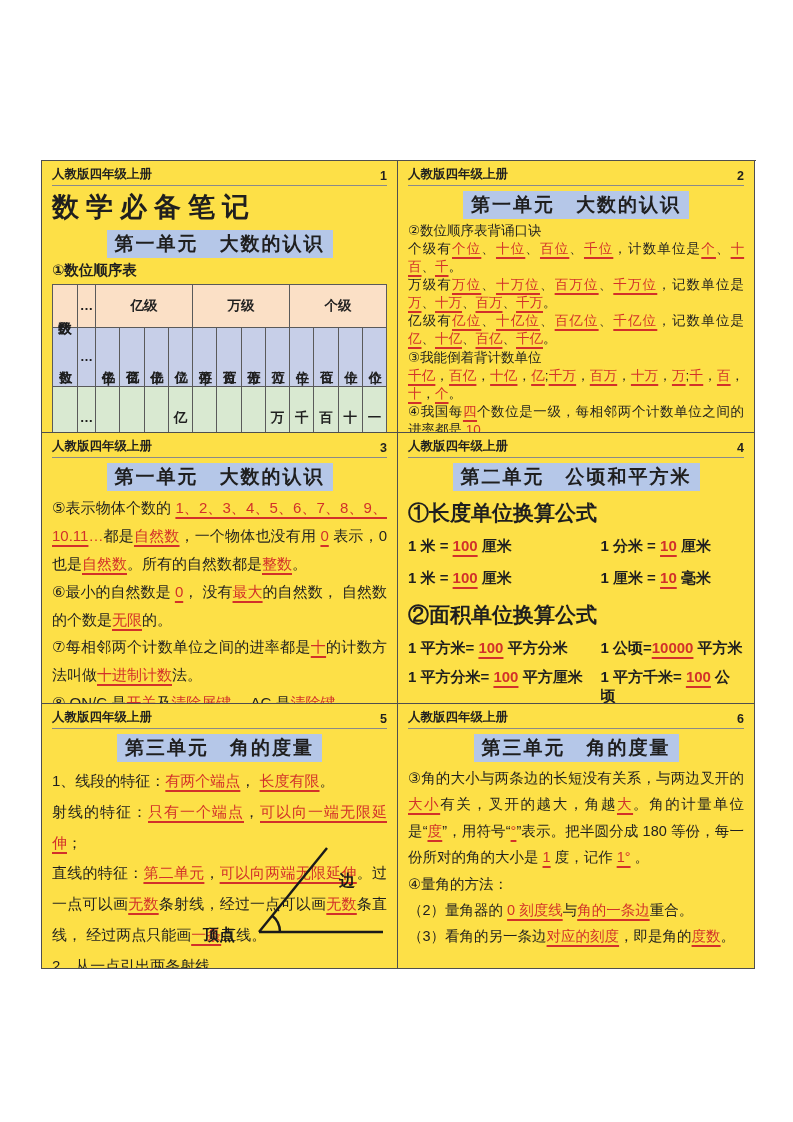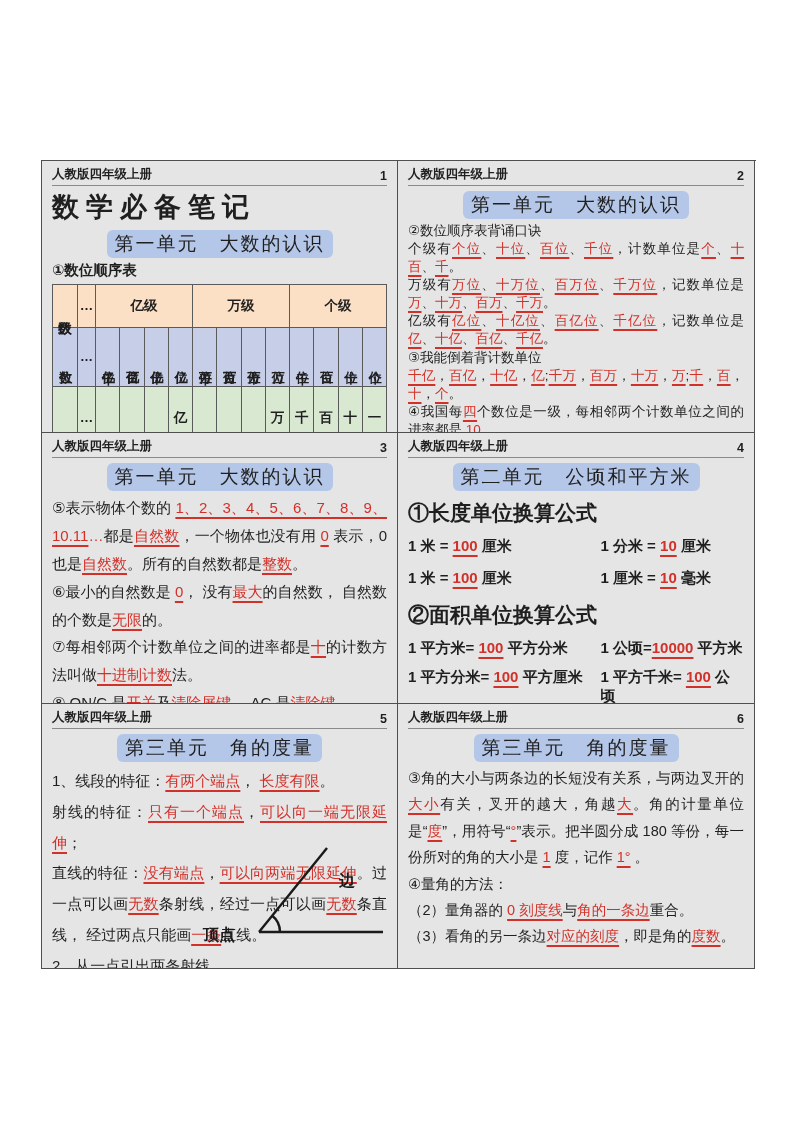--- a/index.html
+++ b/index.html
@@ -8,28 +8,28 @@
     --border:#4f4f4f;
     --ink:#1f1f1f;
   }
   html,body{margin:0;padding:0;background:#ffffff;}
   .page{position:relative;width:793px;height:1122px;background:#fff;overflow:hidden;
         font-family:"Liberation Sans","DejaVu Sans",sans-serif;color:var(--ink);}
   .grid{position:absolute;left:41px;top:160px;width:714px;
         display:grid;grid-template-columns:356px 357px;grid-template-rows:272px 271px 265px;
         border-top:1.5px solid var(--border);border-left:1.5px solid var(--border);}
   .panel{border-right:1.5px solid var(--border);border-bottom:1.5px solid var(--border);
-         box-sizing:border-box;padding:0 10px;overflow:hidden;background:#e5e5e5;}
+         box-sizing:border-box;padding:0 10px;overflow:hidden;background:#fde047;}
   .phead{display:flex;justify-content:space-between;align-items:flex-end;
          font-size:12.5px;font-weight:bold;padding:5px 0 2px;border-bottom:1px solid #8a8a8a;}
   .main-title{font-family:"Liberation Serif","DejaVu Serif",serif;font-size:27px;font-weight:800;
               text-align:left;margin:3px 0 1px;letter-spacing:7px;}
   .unit-row{text-align:center;margin:5px 0 3px;}
-  .unit-title{display:inline-block;font-size:19px;font-weight:normal;background:var(--hl);
-              padding:1px 8px;letter-spacing:2px;border-radius:6px;}
+  .unit-title{display:inline-block;font-size:19px;font-weight:bold;background:var(--hl);
+              padding:1px 8px;letter-spacing:2px;}
   .sec-label{font-size:14.5px;font-weight:bold;margin:1px 0 4px;}
   .para{font-weight:normal;text-align:justify;margin:0;}
   .seg-ru{color:var(--red);text-decoration:underline;text-underline-offset:4px;text-decoration-thickness:1.5px;}
   .seg-r{color:var(--red);}
   
   .body2{font-size:13.5px;line-height:1.34;}
   .body3{font-size:15px;line-height:1.86;margin-top:3px;}
   .body4{font-size:15px;}
   .body5{font-size:15px;line-height:2.05;margin-top:4px;position:relative;height:196px;}
   .body6{font-size:14.5px;line-height:1.82;margin-top:3px;}
@@ -191,21 +191,21 @@
       <div class="phead">
         <span>人教版四年级上册</span>
         <span>5</span>
       </div>
       <div class="unit-row">
         <span class="unit-title">第三单元　角的度量</span>
       </div>
       <div class="body5">
         <p class="para"><span>1、线段的特征：</span><span class="seg-ru">有两个端点</span><span>， </span><span class="seg-ru">长度有限</span><span>。</span></p>
         <p class="para"><span>射线的特征：</span><span class="seg-ru">只有一个端点</span><span>，</span><span class="seg-ru">可以向一端无限延伸</span><span>；</span></p>
-        <p class="para"><span>直线的特征：</span><span class="seg-ru">没有端点</span><span>，</span><span class="seg-ru">可以向两端无限延伸</span><span>。过一点可以画</span><span class="seg-ru">无数</span><span>条射线，经过一点可以画</span><span class="seg-ru">无数</span><span>条直线， 经过两点只能画</span><span class="seg-ru">一条</span><span>直线。</span></p>
+        <p class="para"><span>直线的特征：</span><span class="seg-ru">第二单元</span><span>，</span><span class="seg-ru">可以向两端无限延伸</span><span>。过一点可以画</span><span class="seg-ru">无数</span><span>条射线，经过一点可以画</span><span class="seg-ru">无数</span><span>条直线， 经过两点只能画</span><span class="seg-ru">一条</span><span>直线。</span></p>
         <p class="para narrow"><span>2、从一点引出两条射线</span></p>
 
         <svg class="angle-svg" viewBox="0 0 186 102">
           <line x1="58" y1="88" x2="182" y2="88"></line>
           <line x1="58" y1="88" x2="126" y2="4"></line>
           <path d="M 79 88 A 21 21 0 0 0 71 71.5"></path>
           <text x="2" y="96">顶点</text>
           <text x="138" y="42">边</text>
         </svg>
       </div>

